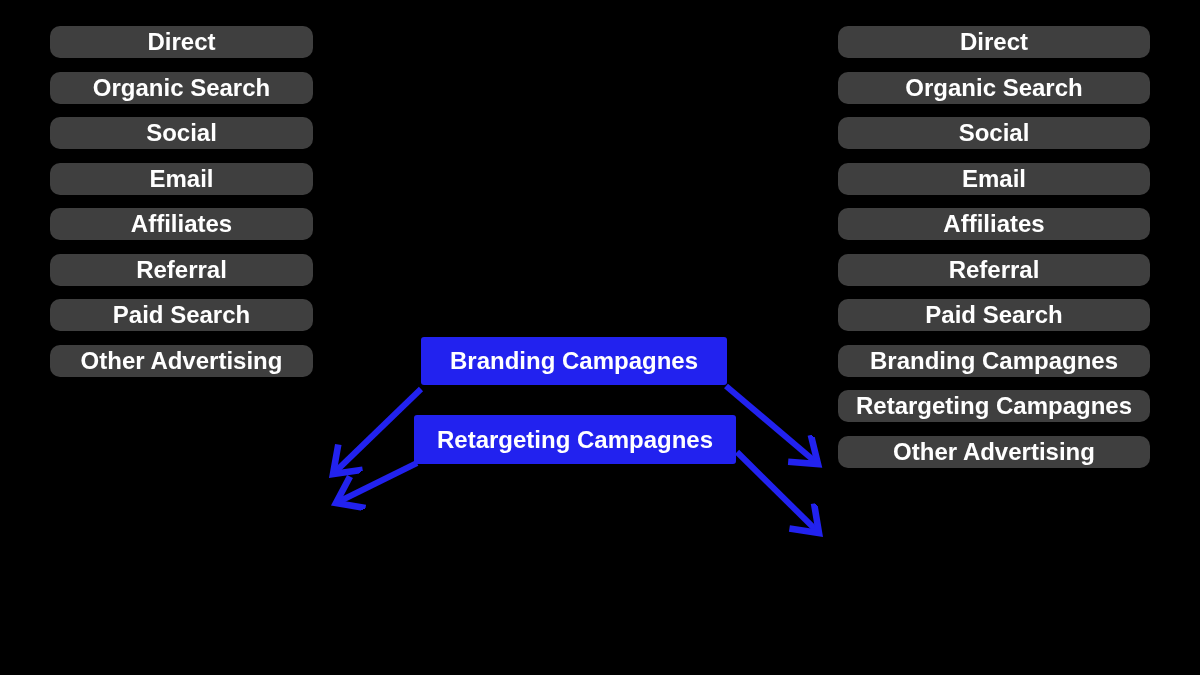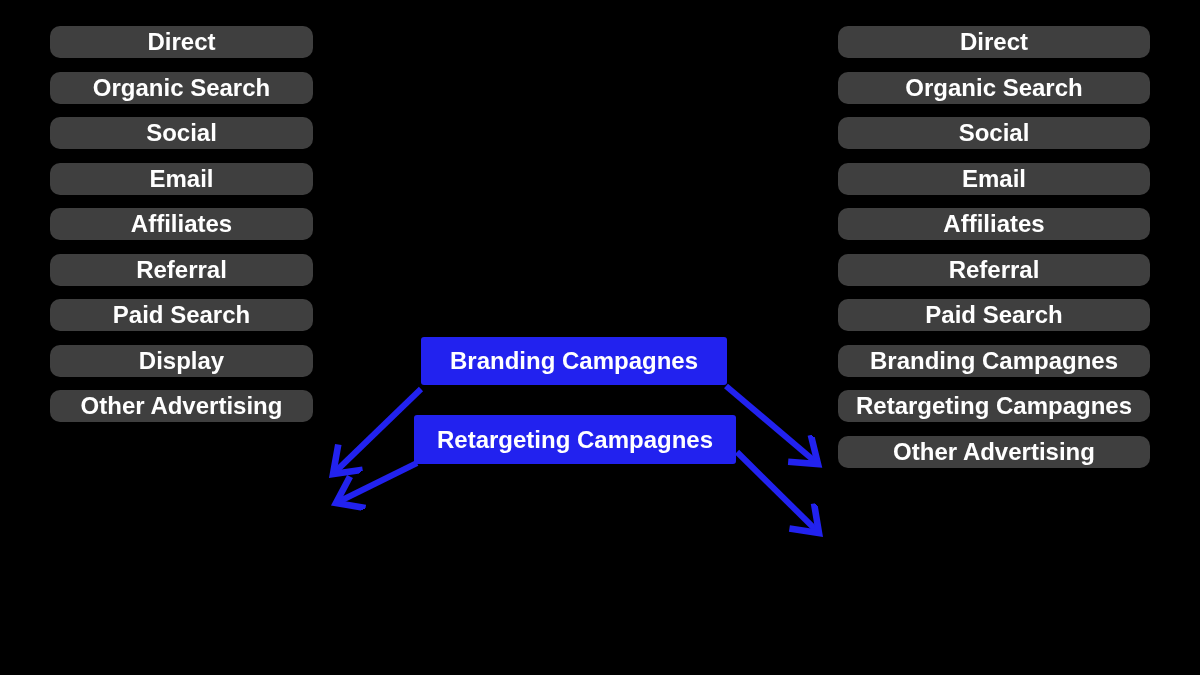--- a/index.html
+++ b/index.html
@@ -63,21 +63,20 @@
 <div id="canvas">
 
   <div id="col-left" class="column">
     <div class="node">Direct</div>
     <div class="node">Organic Search</div>
     <div class="node">Social</div>
     <div class="node">Email</div>
     <div class="node">Affiliates</div>
     <div class="node">Referral</div>
     <div class="node">Paid Search</div>
-    <div class="node">Display</div>
     <div class="node">Other Advertising</div>
   </div>
 
   <div id="col-right" class="column">
     <div class="node">Direct</div>
     <div class="node">Organic Search</div>
     <div class="node">Social</div>
     <div class="node">Email</div>
     <div class="node">Affiliates</div>
     <div class="node">Referral</div>

